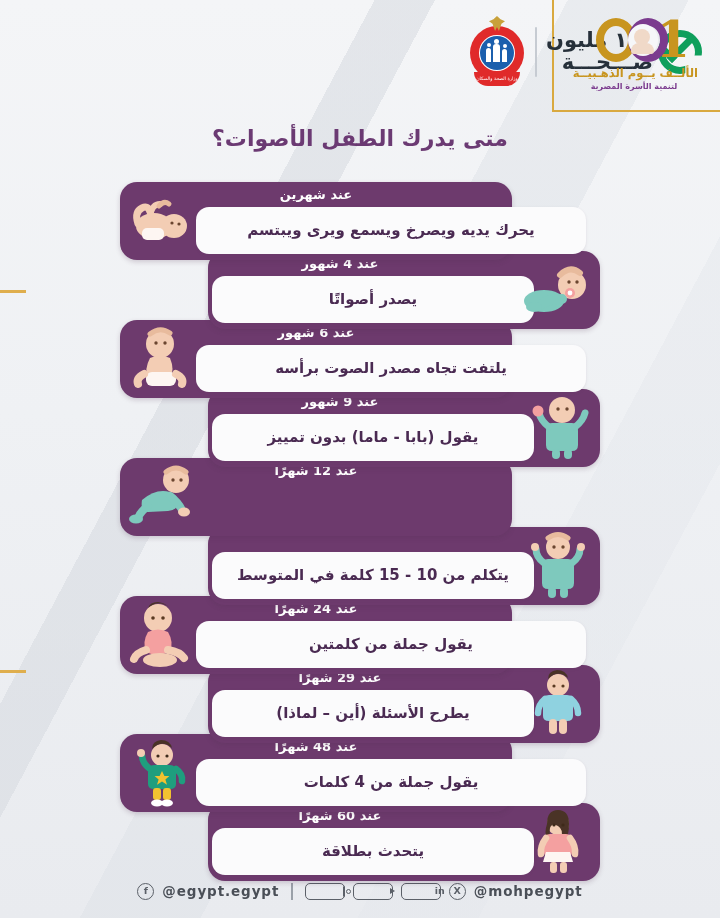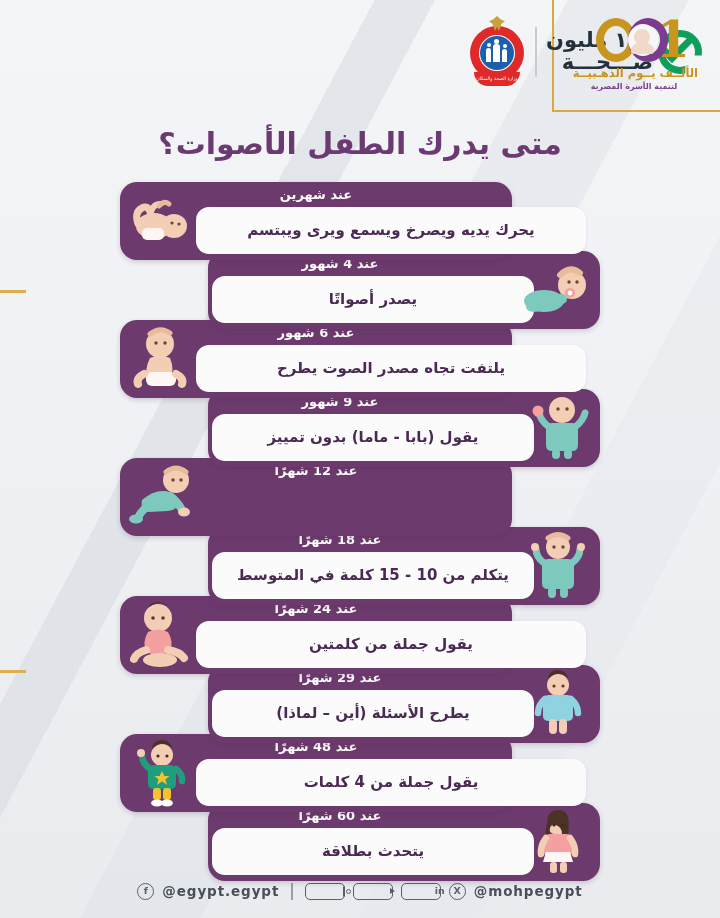--- a/index.html
+++ b/index.html
@@ -113,21 +113,21 @@
 
   
   .gold-bracket-l{
     position:absolute;left:-26px;top:290px;width:52px;height:383px;
     border:3px solid #dfae4d;border-right:none;box-sizing:border-box;
   }
 
   
   .title{
     position:absolute;top:126px;left:0;width:720px;text-align:center;
-    font-size:30px;font-weight:700;color:#6b3a73;letter-spacing:-.3px;
+    font-size:22px;font-weight:700;color:#6b3a73;letter-spacing:-.3px;
   }
 
   
   .rows{position:absolute;top:182px;left:0;width:720px;height:700px;}
   .row{position:absolute;width:392px;height:78px;}
   .row.left{left:120px;}
   .row.right{left:208px;}
 
   .card{
     position:absolute;inset:0;background:#6d3a6d;border-radius:17px;
@@ -254,21 +254,21 @@
         <circle cx="55" cy="27" r="1.7" fill="#6b4630"></circle>
             <circle cx="47" cy="27" r="1.7" fill="#6b4630"></circle>
         <path d="M38 20 q10 -10 20 -2" stroke="#e8bb9d" stroke-width="6" fill="none" stroke-linecap="round"></path>
         <ellipse cx="12" cy="52" rx="8" ry="5" fill="#7ec9bd"></ellipse>
           </svg>
         </div>
       </div>
       <div class="row left" style="top: 138px; z-index: 38;">
         <div class="card"></div>
         <div class="age">عند 6 شهور</div>
-        <div class="desc">يلتفت تجاه مصدر الصوت يطرح</div>
+        <div class="desc">يلتفت تجاه مصدر الصوت برأسه</div>
         <div class="fig">
           <svg viewBox="0 0 72 70" xmlns="http://www.w3.org/2000/svg">
             <circle cx="34" cy="20" r="14" fill="#f3cdb4"></circle>
         <path d="M24 34 q10 -5 20 0 q5 12 0 20 q-12 5 -22 0 q-4 -9 2 -20z" fill="#f3cdb4"></path>
         <rect x="20" y="48" width="30" height="14" rx="6" fill="#fdf6f2"></rect>
         <path d="M18 50 q-8 4 -6 10" stroke="#f3cdb4" stroke-width="8" fill="none" stroke-linecap="round"></path>
         <path d="M50 50 q8 4 6 10" stroke="#f3cdb4" stroke-width="8" fill="none" stroke-linecap="round"></path>
         <circle cx="39" cy="19" r="1.7" fill="#6b4630"></circle>
             <circle cx="30" cy="19" r="1.7" fill="#6b4630"></circle>
         <path d="M24 10 q10 -8 20 -1" stroke="#e8bb9d" stroke-width="5" fill="none" stroke-linecap="round"></path>
@@ -305,21 +305,20 @@
         <ellipse cx="10" cy="57" rx="7" ry="4.5" fill="#7ec9bd"></ellipse>
         <ellipse cx="58" cy="50" rx="6" ry="4.5" fill="#f3cdb4"></ellipse>
         <circle cx="55" cy="18" r="1.7" fill="#6b4630"></circle>
             <circle cx="47" cy="18" r="1.7" fill="#6b4630"></circle>
         <path d="M40 10 q10 -8 20 0" stroke="#e8bb9d" stroke-width="5" fill="none" stroke-linecap="round"></path>
           </svg>
         </div>
       </div>
       <div class="row right" style="top: 345px; z-index: 35;">
         <div class="card"></div>
-        <div class="age">عند 18 شهرًا</div>
         <div class="desc">يتكلم من 10 - 15 كلمة في المتوسط</div>
         <div class="fig">
           <svg viewBox="0 0 72 70" xmlns="http://www.w3.org/2000/svg">
             <circle cx="36" cy="16" r="12" fill="#f3cdb4"></circle>
         <path d="M26 28 h20 q6 0 6 8 v16 q0 6 -6 6 h-20 q-6 0 -6 -6 v-16 q0 -8 6 -8z" fill="#7ec9bd"></path>
         <path d="M22 32 q-8 -6 -8 -14" stroke="#7ec9bd" stroke-width="7" fill="none" stroke-linecap="round"></path>
         <path d="M50 32 q8 -6 8 -14" stroke="#7ec9bd" stroke-width="7" fill="none" stroke-linecap="round"></path>
         <circle cx="13" cy="16" r="4" fill="#f3cdb4"></circle>
             <circle cx="59" cy="16" r="4" fill="#f3cdb4"></circle>
         <rect x="26" y="56" width="8" height="11" rx="4" fill="#7ec9bd"></rect>

